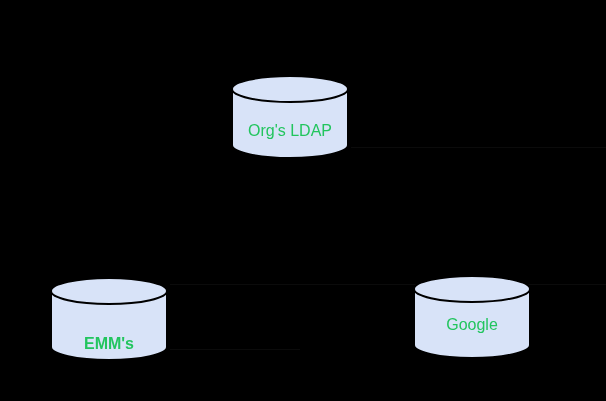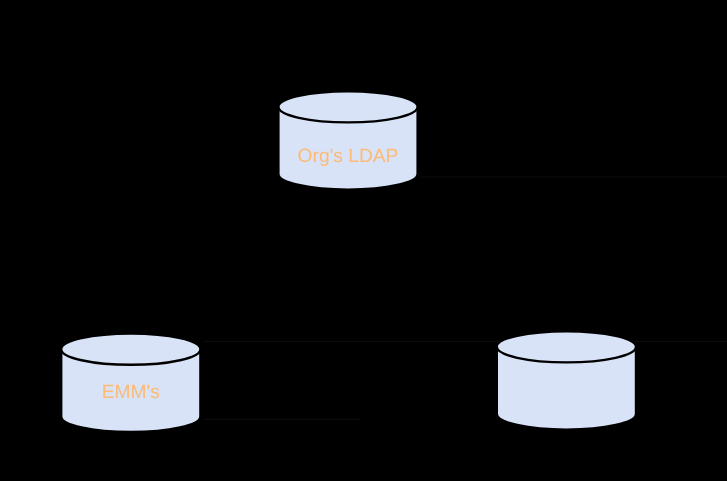--- a/index.html
+++ b/index.html
@@ -32,21 +32,21 @@
   .node.google { left: 412px; top: 274px; }
   .node svg { position: absolute; left: 0; top: 0; display: block; }
   .node-label {
     position: absolute;
     left: 0; top: 29px;
     width: 120px; height: 50px;
     display: flex;
     flex-direction: column;
     align-items: center;
     justify-content: center;
-    color: #fdba74;
+    color: #22c55e;
     font-size: 16px;
     line-height: 24px;
     text-align: center;
     white-space: nowrap;
   }
 </style>
 </head>
 <body>
 
 <div class="canvas">
@@ -63,25 +63,28 @@
     <div class="node-label" style="top:32px;">
       <span>Org's LDAP</span>
     </div>
   </div>
 
   <div class="node emm">
     <svg width="120" height="86" viewBox="0 0 120 86">
       <path d="M2 15 L2 71 A58 13 0 0 0 118 71 L118 15" stroke-width="2" fill="#d8e3f8" stroke="#000000"></path>
       <ellipse cx="60" cy="15" rx="58" ry="13" stroke-width="2" fill="#d8e3f8" stroke="#000000"></ellipse>
     </svg>
-    <div class="node-label" style="top:27px;">
+    <div class="node-label" style="top:43px;font-weight:bold;">
       <span>EMM's</span>
     </div>
   </div>
 
   <div class="node google">
     <svg width="120" height="86" viewBox="0 0 120 86">
       <path d="M2 15 L2 71 A58 13 0 0 0 118 71 L118 15" stroke-width="2" fill="#d8e3f8" stroke="#000000"></path>
       <ellipse cx="60" cy="15" rx="58" ry="13" stroke-width="2" fill="#d8e3f8" stroke="#000000"></ellipse>
     </svg>
+    <div class="node-label" style="top:38px;height:26px;">
+      <span>Google</span>
+    </div>
   </div>
 
 </div>
 
 </body></html>

